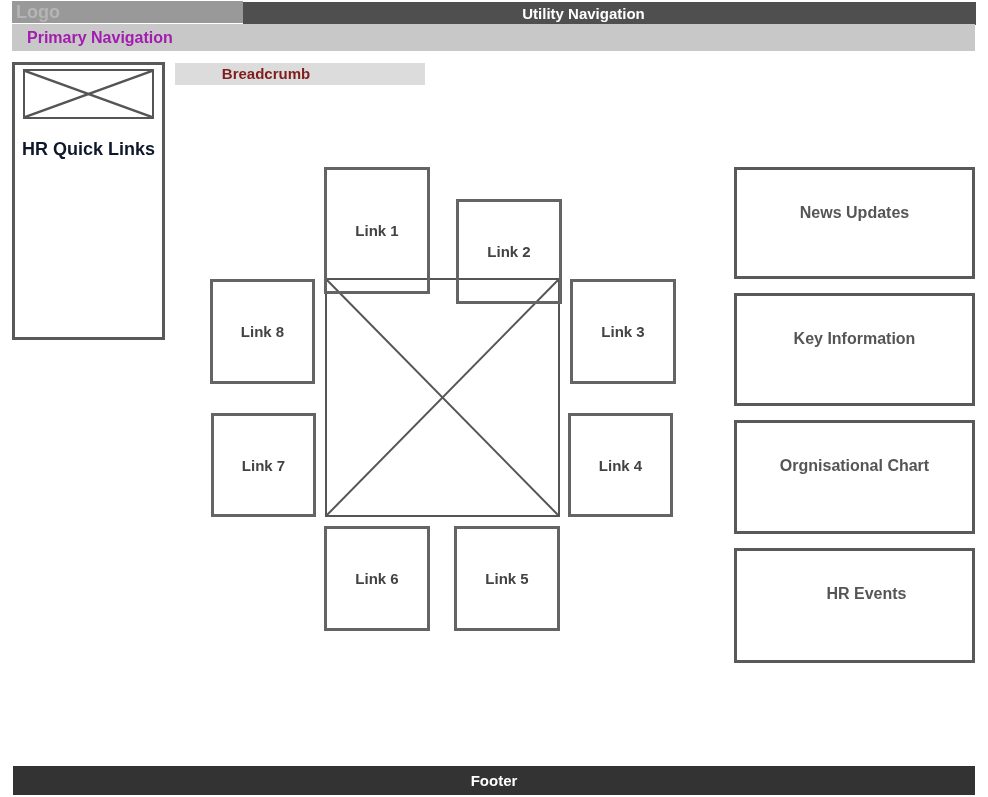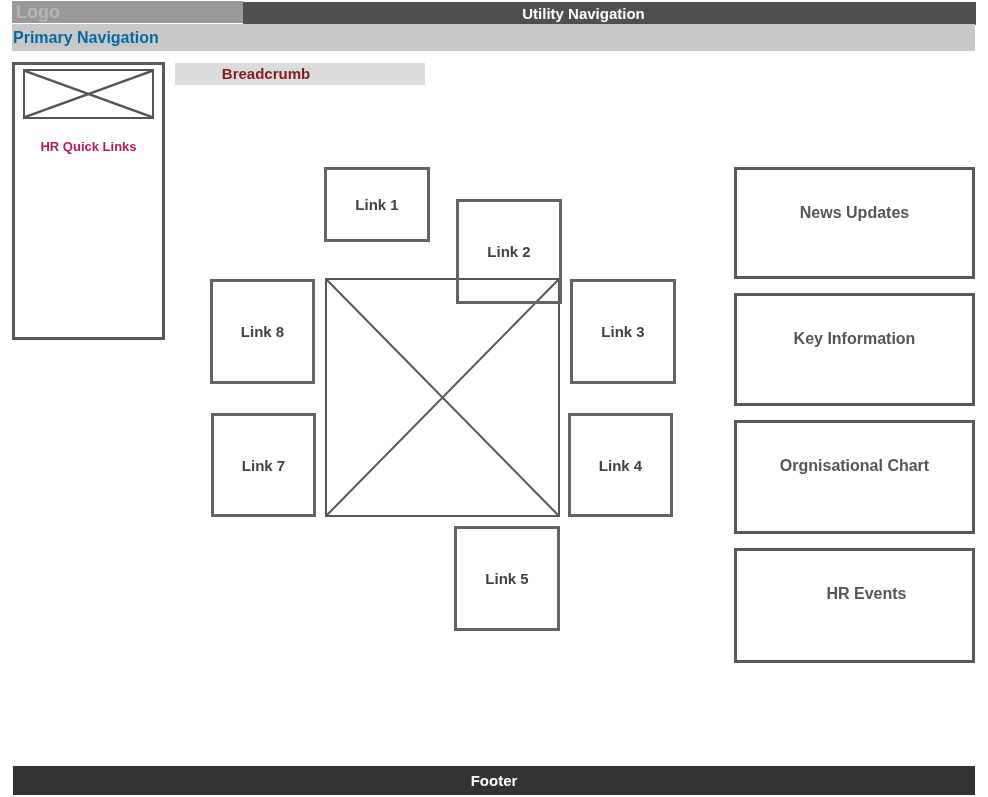--- a/index.html
+++ b/index.html
@@ -9,43 +9,43 @@
     overflow:hidden;
   }
   .bar { position:absolute; box-sizing:border-box; }
 
   
   .logo-bar  { left:12px; top:1px; width:231px; height:22px; background:var(--logo-bar-bg,#999); }
   .logo-bar span { display:block; line-height:22px; padding-left:4px; font-size:18px; color:#b5b5b5; }
   .utility-bar { left:243px; top:2px; width:733px; height:23px; background:var(--utility-bar-bg,#4f4f4f); }
   .utility-bar span { display:block; line-height:23px; text-align:center; padding-right:52px; font-size:15px; color:#fff; }
   .primary-bar { left:12px; top:24px; width:963px; height:27px; background:var(--primary-bar-bg,#c8c8c8); }
-  .primary-bar span { display:block; line-height:27px; padding-left:1px; font-size:16px; color:#0369a1; }
+  .primary-bar span { display:block; line-height:27px; padding-left:15px; font-size:16px; color:#a21caf; }
 
   .breadcrumb-bar { left:175px; top:63px; width:250px; height:22px; background:var(--breadcrumb-bar-bg,#dcdcdc); }
   .breadcrumb-bar span { display:block; line-height:22px; text-align:center; padding-right:68px; font-size:15px; color:#7f1d1d; }
   .search-bar { left:725px; top:63px; width:250px; height:24px; background:var(--search-bar-bg,#b3b3b3); }
   .search-bar span { display:block; line-height:24px; text-align:center; font-size:15px; color:#fff; letter-spacing:.5px; }
 
   
   .sidebar { position:absolute; left:12px; top:62px; width:153px; height:278px;
              border:3px solid var(--border-color,#595959); box-sizing:border-box; }
   .sidebar .img-ph { margin:4px 8px 0 8px; height:50px; border:2px solid #555; box-sizing:border-box; }
   .sidebar .img-ph svg { display:block; width:100%; height:100%; }
-  .sidebar-title { margin-top:20px; text-align:center; font-size:13px; color:#be185d; }
+  .sidebar-title { margin-top:20px; text-align:center; font-size:18px; color:#0f172a; }
 
   
   .linkbox { position:absolute; box-sizing:border-box; border:3px solid #646464;
              display:flex; align-items:center; justify-content:center;
              font-size:15px; color:#434343; }
   .center-ph { position:absolute; left:325px; top:278px; width:235px; height:239px;
                border:2px solid #555; box-sizing:border-box; }
   .center-ph svg { display:block; width:100%; height:100%; }
 
-  .l1 { left:324px; top:167px; width:106px; height:75px; }
+  .l1 { left:324px; top:167px; width:106px; height:127px; }
   .l2 { left:456px; top:167px; width:106px; height:105px;margin-top:32px; }
   .l3 { left:570px; top:279px; width:106px; height:105px; }
   .l4 { left:568px; top:413px; width:105px; height:104px; }
   .l5 { left:454px; top:526px; width:106px; height:105px; }
   .l6 { left:324px; top:526px; width:106px; height:105px; }
   .l7 { left:211px; top:413px; width:105px; height:104px; }
   .l8 { left:210px; top:279px; width:105px; height:105px; }
 
   
   .panel { position:absolute; left:734px; width:241px; box-sizing:border-box;
@@ -104,20 +104,23 @@
   </div>
   <div class="linkbox l3">
     <span>Link 3</span>
   </div>
   <div class="linkbox l4">
     <span>Link 4</span>
   </div>
   <div class="linkbox l5">
     <span>Link 5</span>
   </div>
+  <div class="linkbox l6">
+    <span>Link 6</span>
+  </div>
   <div class="linkbox l7">
     <span>Link 7</span>
   </div>
   <div class="linkbox l8">
     <span>Link 8</span>
   </div>
 
   <div class="panel p2">
     <span>Key Information</span>
   </div>

